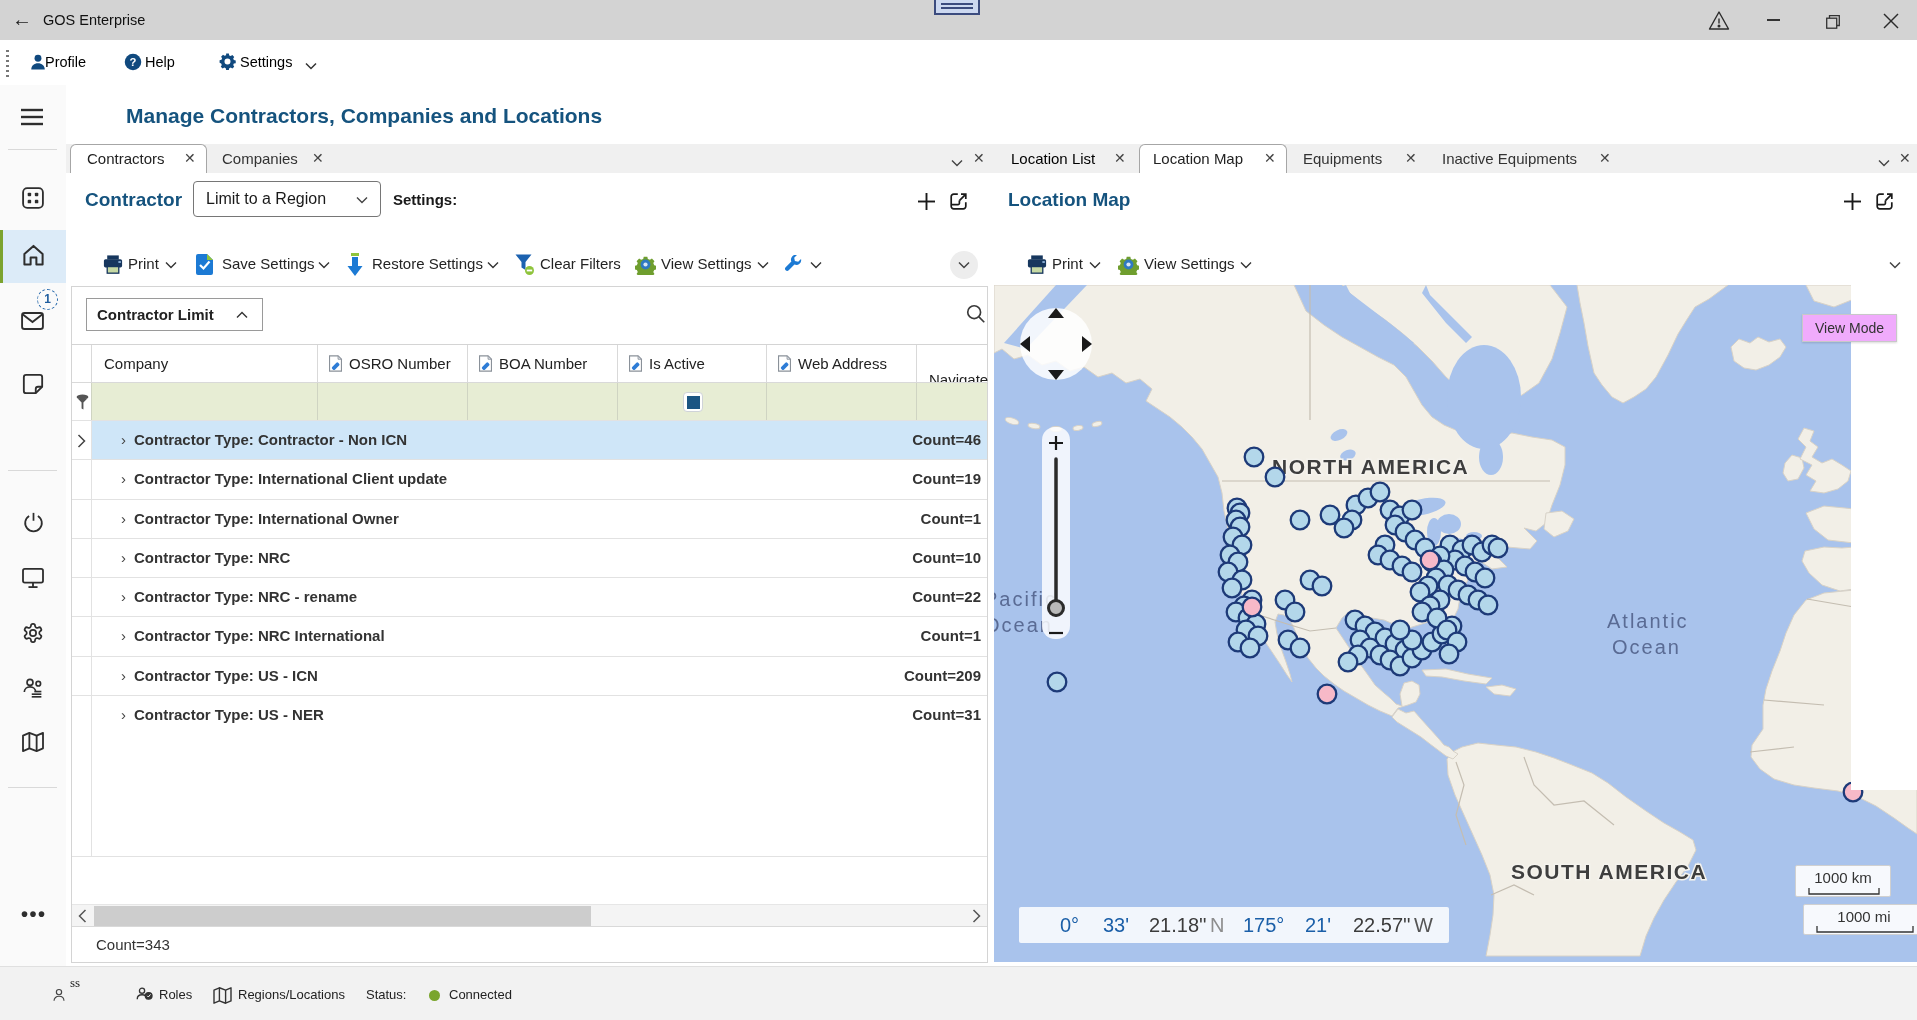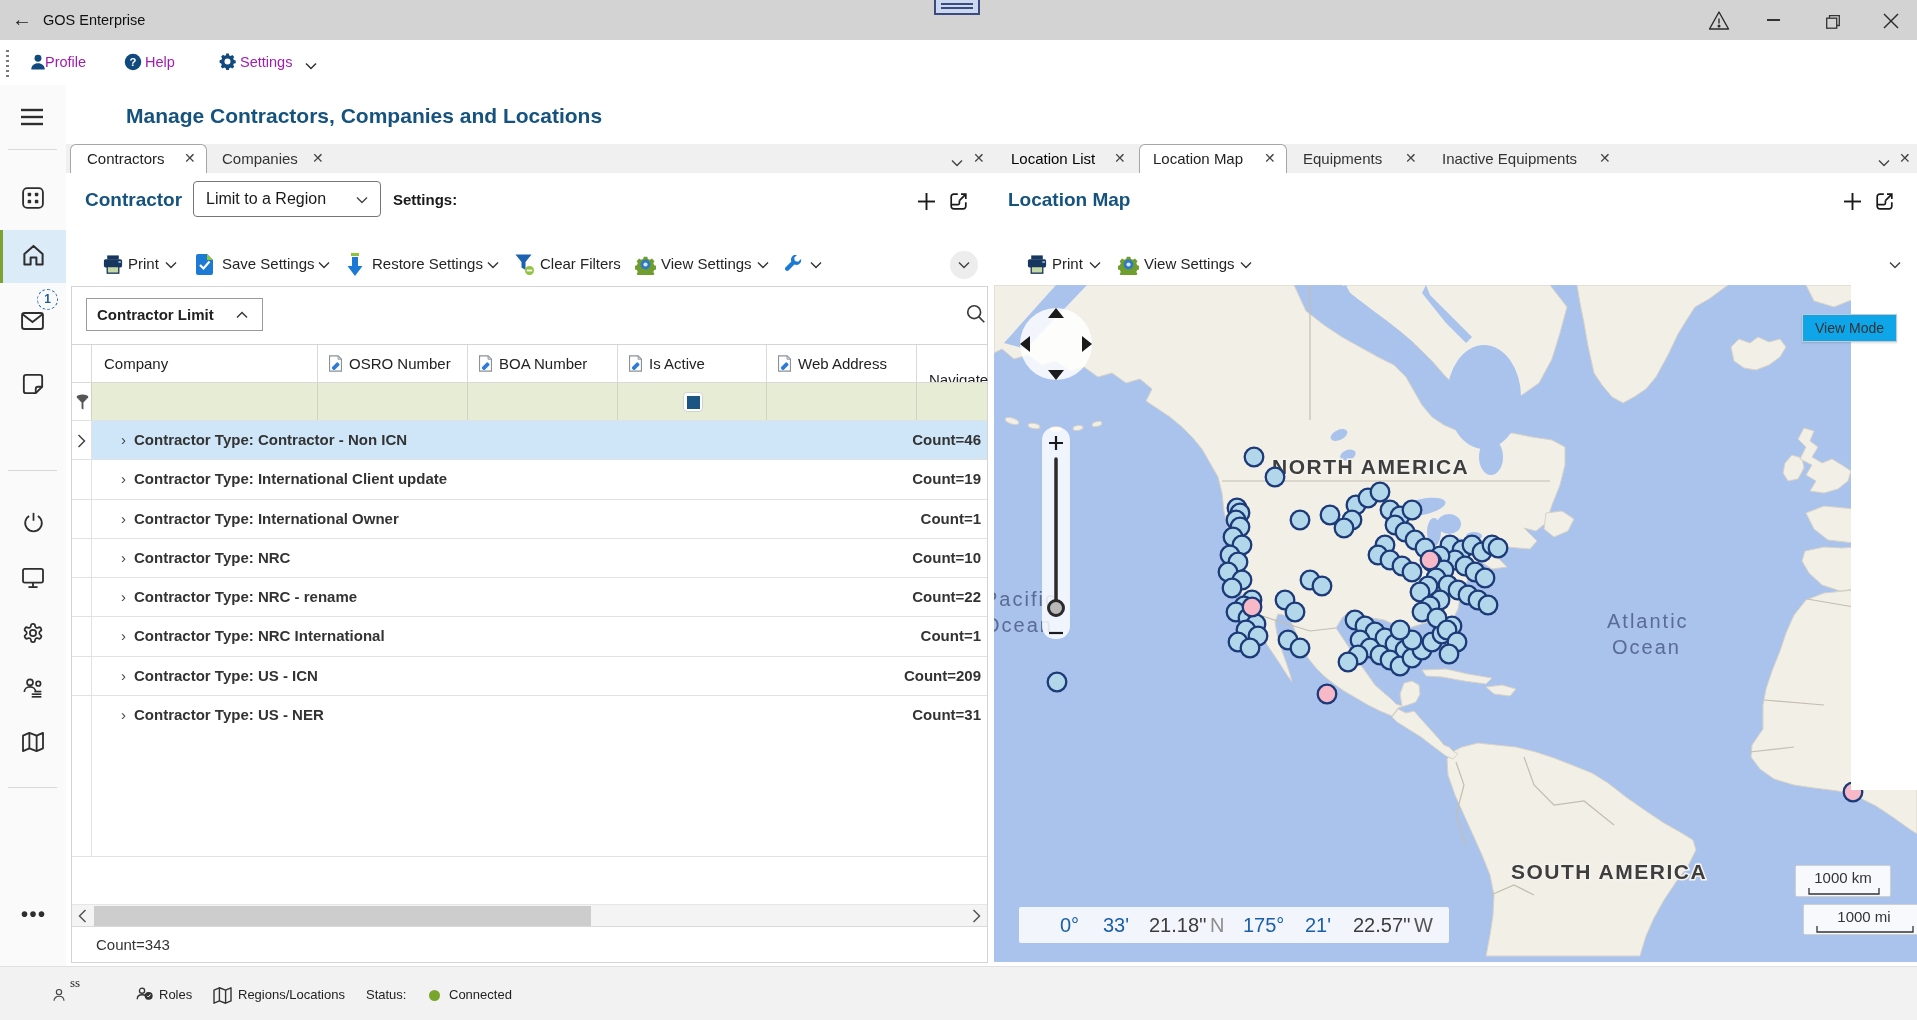--- a/index.html
+++ b/index.html
@@ -9,21 +9,21 @@
 
 #titlebar { left:0; top:0; width:1917px; height:40px; background:#d3d3d3; }
 #backarrow { left:12px; top:8px; font-size:20px; color:#1a1a1a; }
 #apptitle { left:43px; top:12px; font-size:14.5px; color:#111; }
 #dockrect { left:934px; top:0px; width:46px; height:15px; background:#ccd8f0; border:2px solid #3b4b7e; border-top:none; }
 #dockrect .l1 { position:absolute; left:5px; top:3px; width:32px; height:2px; background:#3b4b7e; }
 #dockrect .l2 { position:absolute; left:5px; top:7px; width:32px; height:2px; background:#3b4b7e; }
 .winbtn { top:11px; font-size:17px; color:#222; }
 
 #menurow { left:0; top:40px; width:1917px; height:45px; background:#fff; }
-.menuitem { height:22px; font-size:14.5px; color:#a21caf; }
+.menuitem { height:22px; font-size:14.5px; color:#000000; }
 
 #sidebar { left:0; top:85px; width:66px; height:881px; background:#fafafa; }
 .sep { position:absolute; left:8px; width:49px; height:1px; background:#d9d9d9; }
 #homeactive { position:absolute; left:0; top:145px; width:66px; height:53px; background:#dcebf8; border-left:3px solid #7ca32f; }
 
 #pageheading { left:78px; top:104px; font-size:21px; font-weight:bold; color:#15537e;margin-left:48px; }
 
 #tabstrip { left:66px; top:144px; width:1851px; height:29px; background:#f0f0f0; }
 .tab { position:absolute; height:29px; font-size:15px; color:#333; }
 .tab.active { background:#fff; border:1px solid #a6a6a6; border-bottom:none; border-radius:6px 6px 0 0; }
@@ -45,21 +45,21 @@
 .gutter { position:absolute; left:0; top:0; width:20px; height:39px; border-right:1px solid #e2e2e2; background:#fff; }
 .rowlabel { position:absolute; left:62px; top:10px; }
 .rowchev { position:absolute; left:49px; top:10px; font-weight:normal; color:#444; }
 .rowcount { position:absolute; right:6px; top:10px; }
 
 #statusbar { left:0; top:966px; width:1917px; height:54px; background:#f2f2f2; border-top:1px solid #e0e0e0; }
 .stext { font-size:13px; color:#222; }
 
 #mapwrap { left:994px; top:285px; width:923px; height:677px; overflow:hidden; }
 #whitestrip { left:1851px; top:285px; width:66px; height:505px; background:#fff; }
-#viewmode { left:1802px; top:314px; width:95px; height:28px; background:#0ea5e9; border:1px solid #c8c8c8; font-size:14px; color:#333; text-align:center; line-height:26px; box-shadow:0 1px 2px rgba(0,0,0,0.15); }
+#viewmode { left:1802px; top:314px; width:95px; height:28px; background:#f0abfc; border:1px solid #c8c8c8; font-size:14px; color:#333; text-align:center; line-height:26px; box-shadow:0 1px 2px rgba(0,0,0,0.15); }
 #coordbar { left:1019px; top:907px; width:430px; height:36px; background:rgba(255,255,255,0.85); border-radius:2px; font-size:20px; }
 .scalebox { background:rgba(255,255,255,0.9); border:1px solid #d0d0d0; border-radius:2px; font-size:15px; color:#333; text-align:center; }
 </style>
 </head>
 <body>
 <div id="root">
 
   <div id="titlebar" class="abs"></div>
   <div id="backarrow" class="abs">←</div>
   <div id="apptitle" class="abs">GOS Enterprise</div>

